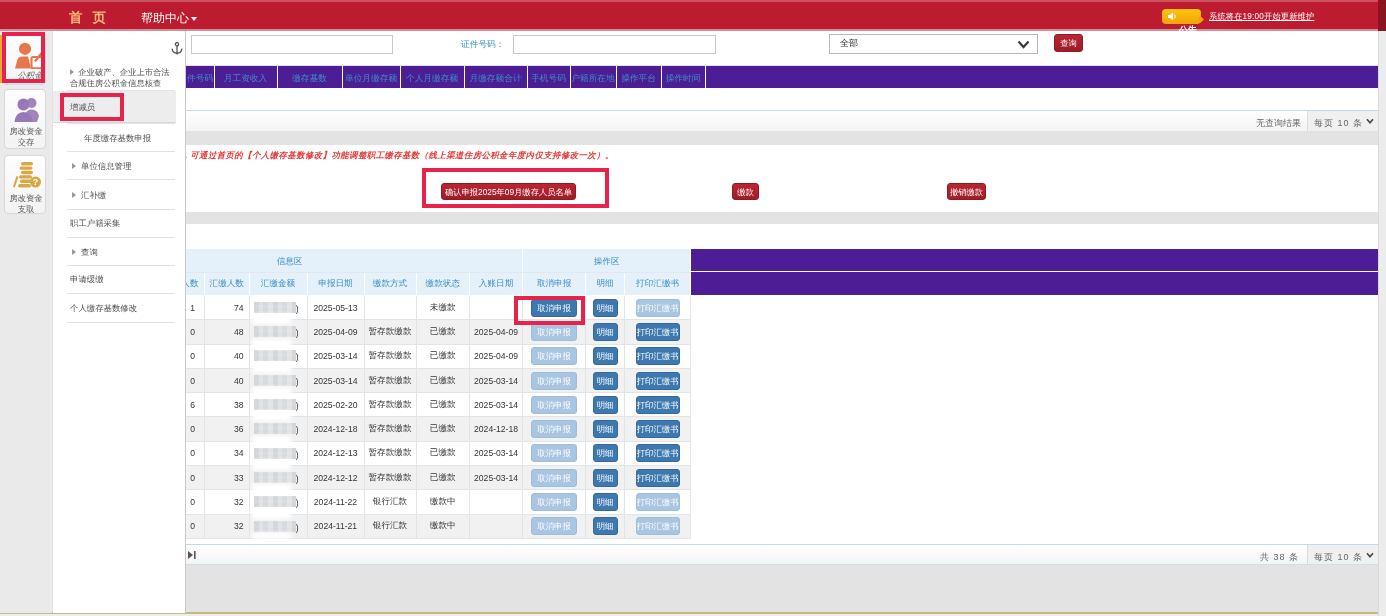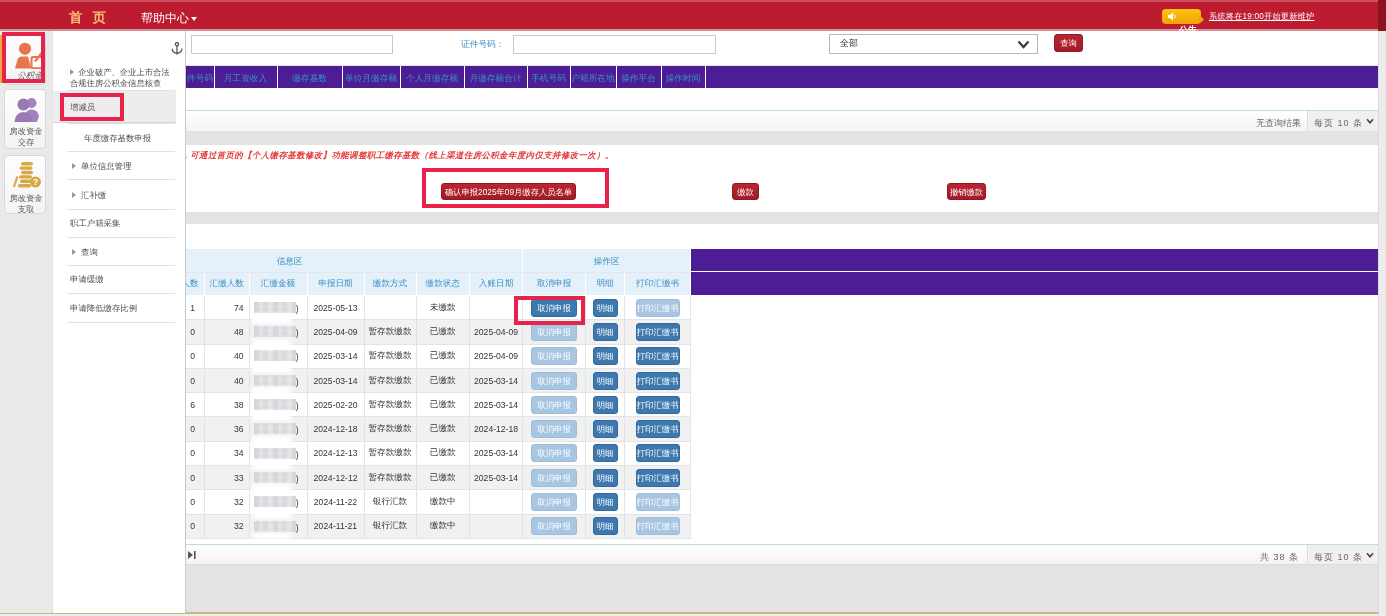--- a/index.html
+++ b/index.html
@@ -382,21 +382,21 @@
     <div class="item" style="left:19px; top:129.5px;"><span class="arr"></span>单位信息管理</div>
     <div class="hr" style="top:148.3px;"></div>
     <div class="item" style="left:19px; top:158.5px;"><span class="arr"></span>汇补缴</div>
     <div class="hr" style="top:178px;"></div>
     <div class="item" style="left:17px; top:187px;">职工户籍采集</div>
     <div class="hr" style="top:205.5px;"></div>
     <div class="item" style="left:19px; top:215.5px;"><span class="arr"></span>查询</div>
     <div class="hr" style="top:234px;"></div>
     <div class="item" style="left:17px; top:243px;">申请缓缴</div>
     <div class="hr" style="top:262px;"></div>
-    <div class="item" style="left:17px; top:271.8px;">申请降低缴存比例</div>
+    <div class="item" style="left:17px; top:271.8px;">个人缴存基数修改</div>
     <div class="hr" style="top:290.5px;"></div>
   </div>
 
   <div class="anno" style="left:2px;   top:31.5px;  width:43px;  height:51px;  border-width:4px;"></div>
   <div class="anno" style="left:59.5px;top:92.5px;  width:64px;  height:28.5px;border-width:4.5px;"></div>
   <div class="anno" style="left:422px; top:168px;   width:187px; height:39.5px;"></div>
   <div class="anno" style="left:514px; top:295.5px; width:70.5px;height:29px; border-width:4.5px;"></div>
   <div id="topbar">
     <span class="home">首页</span>
     <span class="help">帮助中心</span>

